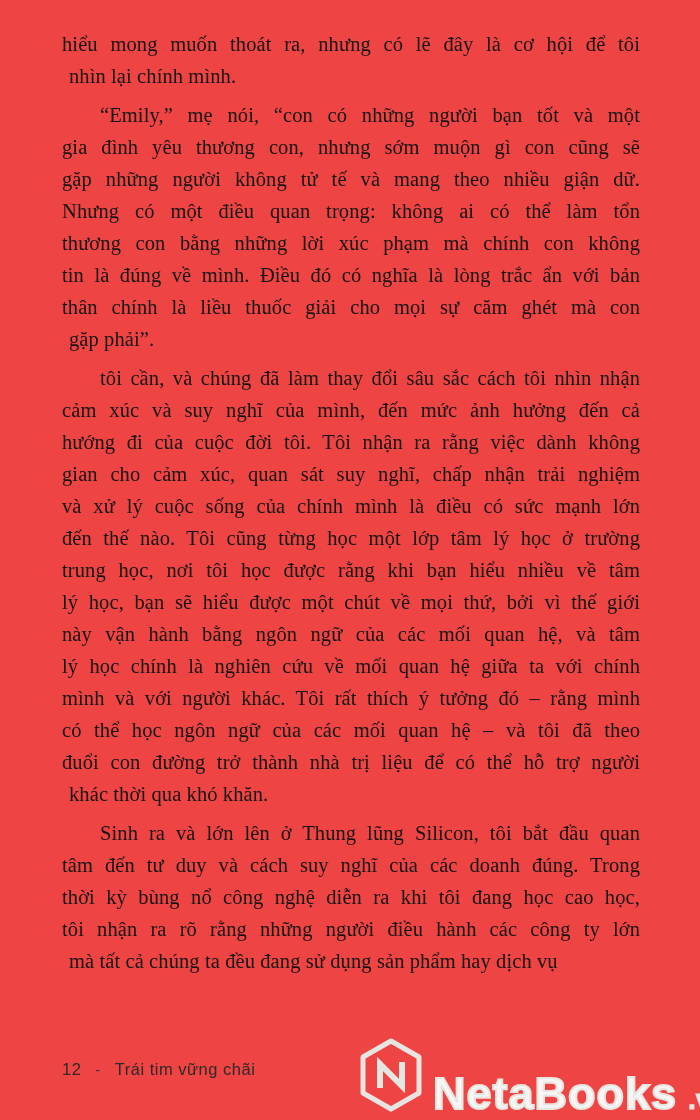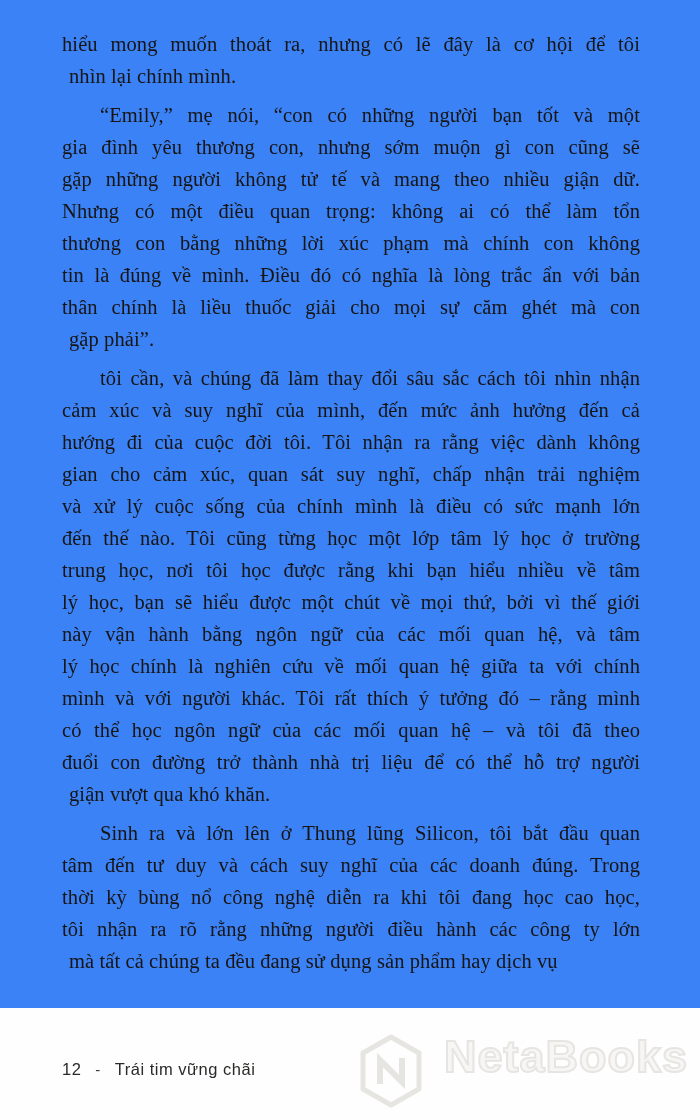--- a/index.html
+++ b/index.html
@@ -11,22 +11,22 @@
     height: 1120px;
     background: #fefefe;
     overflow: hidden;
     position: relative;
     font-family: "Liberation Serif", serif;
   }
   .page {
     position: absolute;
     left: 0; top: 0;
     width: 700px;
-    height: 1008px;
-    background: #3b82f6;
+    height: 1120px;
+    background: #ef4444;
   }
   .page-text {
     position: absolute;
     left: 62px;
     top: 28px;
     width: 578px;
     color: #161514;
     font-size: 20.5px;
     line-height: 32px;
   }
@@ -53,22 +53,22 @@
   }
   .footer .sep { font-size: 15px; color: #3a3938; }
 
   .watermark {
     position: absolute;
     left: 358px;
     top: 1034px;
     width: 340px;
     height: 82px;
     display: flex;
-    align-items: flex-start;
-    gap: 20px;
+    align-items: flex-end;
+    gap: 9px;
     user-select: none;
   }
   .wm-hex { flex: 0 0 auto; }
   .wm-text {
     font-family: "Liberation Sans", sans-serif;
     font-weight: bold;
     font-size: 45px;
     letter-spacing: 1px;
     color: #f7f6f4;
     -webkit-text-stroke: 2px #e7e5e1;
@@ -112,21 +112,21 @@
         <div class="line">gian cho cảm xúc, quan sát suy nghĩ, chấp nhận trải nghiệm</div>
         <div class="line">và xử lý cuộc sống của chính mình là điều có sức mạnh lớn</div>
         <div class="line">đến thế nào. Tôi cũng từng học một lớp tâm lý học ở trường</div>
         <div class="line">trung học, nơi tôi học được rằng khi bạn hiểu nhiều về tâm</div>
         <div class="line">lý học, bạn sẽ hiểu được một chút về mọi thứ, bởi vì thế giới</div>
         <div class="line">này vận hành bằng ngôn ngữ của các mối quan hệ, và tâm</div>
         <div class="line">lý học chính là nghiên cứu về mối quan hệ giữa ta với chính</div>
         <div class="line">mình và với người khác. Tôi rất thích ý tưởng đó – rằng mình</div>
         <div class="line">có thể học ngôn ngữ của các mối quan hệ – và tôi đã theo</div>
         <div class="line">đuổi con đường trở thành nhà trị liệu để có thể hỗ trợ người</div>
-        <div class="line last">giận vượt qua khó khăn.</div>
+        <div class="line last">khác thời qua khó khăn.</div>
       </div>
       <div class="para indent">
         <div class="line">Sinh ra và lớn lên ở Thung lũng Silicon, tôi bắt đầu quan</div>
         <div class="line">tâm đến tư duy và cách suy nghĩ của các doanh đúng. Trong</div>
         <div class="line">thời kỳ bùng nổ công nghệ diễn ra khi tôi đang học cao học,</div>
         <div class="line">tôi nhận ra rõ rằng những người điều hành các công ty lớn</div>
         <div class="line last">mà tất cả chúng ta đều đang sử dụng sản phẩm hay dịch vụ</div>
       </div>
     </div>
 

